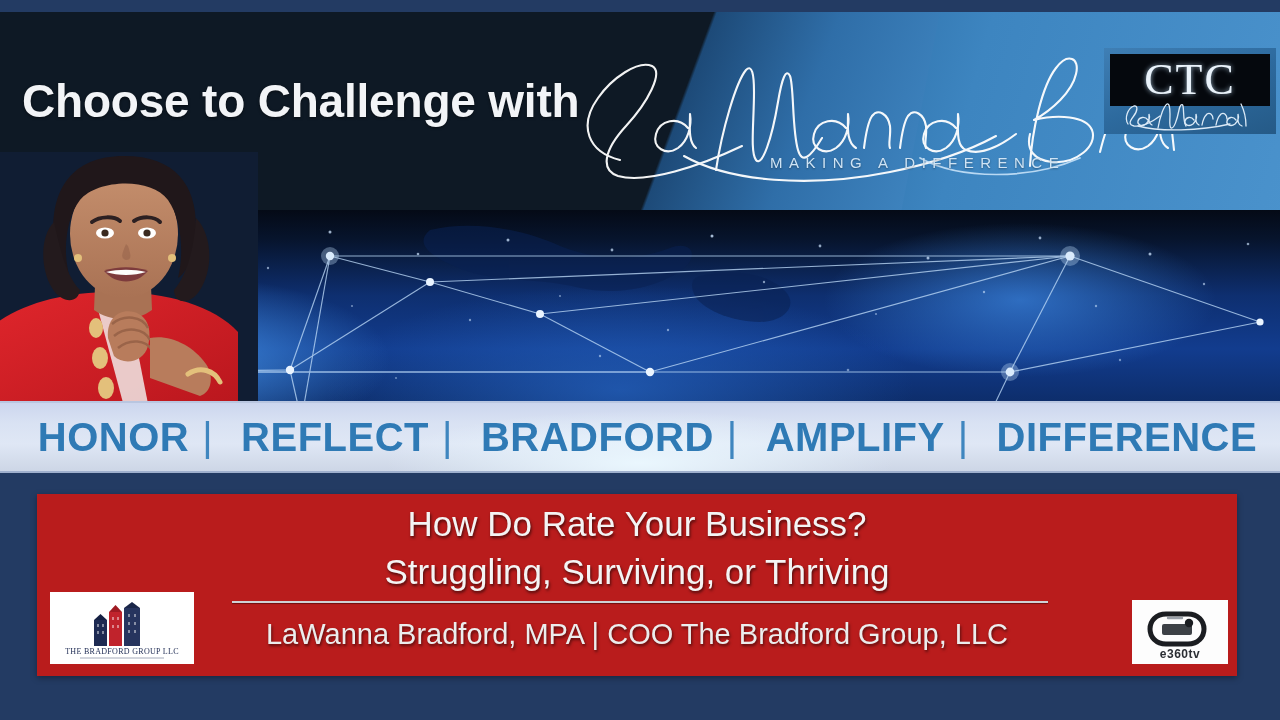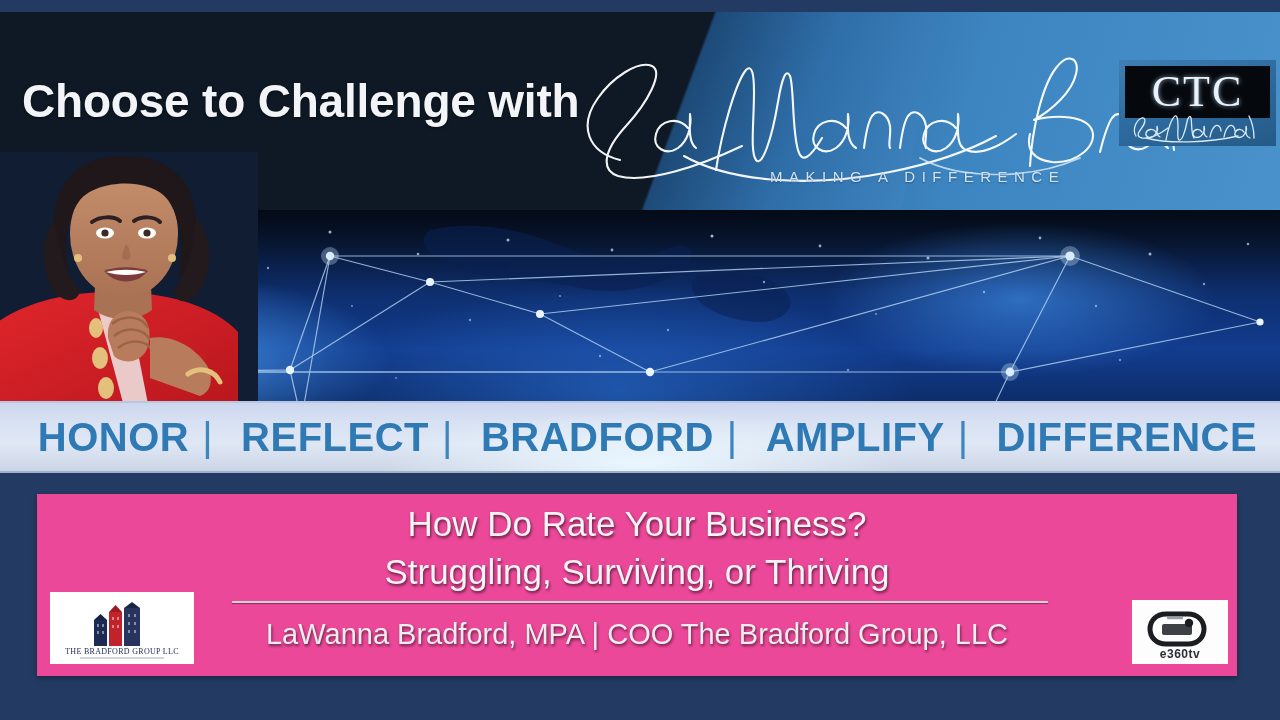--- a/index.html
+++ b/index.html
@@ -50,30 +50,30 @@
     text-shadow:0 1px 3px rgba(0,0,0,.55);
   }
 
   
   #signature-wrap{
     position:absolute; left:560px; top:18px; z-index:7;
     width:620px; height:160px; pointer-events:none;
   }
   #signature-wrap svg{ width:100%; height:100%; display:block; }
   #sig-tagline{
-    position:absolute; left:770px; top:156px; z-index:8;
+    position:absolute; left:770px; top:142px; z-index:8;
     color:#cfe4f5; font-size:15px; letter-spacing:6.5px;
     font-weight:400; white-space:nowrap;
     text-shadow:0 1px 2px rgba(0,0,0,.35);
   }
 
   
   #ctc-logo{
-    position:absolute; right:4px; top:48px; z-index:9;
-    width:157px; height:86px;
+    position:absolute; right:4px; top:36px; z-index:9;
+    width:172px; height:86px;
     background:linear-gradient(160deg,#3f7fb5 0%,#2d6a9e 50%,#255a87 100%);
     overflow:hidden;
   }
   #ctc-logo .ctc-strip{
     position:absolute; left:6px; top:6px; right:6px; height:52px;
     background:#05080d;
   }
   #ctc-logo .ctc-text{
     position:absolute; left:0; right:0; top:6px;
     text-align:center; color:#e9f2fa; font-size:44px;
@@ -120,21 +120,21 @@
   #values-list{
     display:flex; align-items:center; gap:0;
     font-size:40px; font-weight:700; letter-spacing:0.5px;
   }
   .value-word{ color:#2f7ab5; padding:0 1px;margin-left:15px; }
   .value-sep{ color:#3f86bf; padding:0 12px; font-weight:400; }
 
   
   #content-panel{
     position:absolute; left:37px; top:494px; width:1200px; height:182px;
-    background:#ec4899; z-index:11;
+    background:#b91c1c; z-index:11;
     box-shadow:0 2px 6px rgba(0,0,0,.35);
   }
   #title-block{
     position:absolute; left:0; right:0; top:6px; text-align:center;
   }
   .title-line{
     color:#f4f4f4; font-size:35px; font-weight:400; line-height:48px;
     text-shadow:1px 2px 3px rgba(0,0,0,.6);
     white-space:nowrap;
   }

